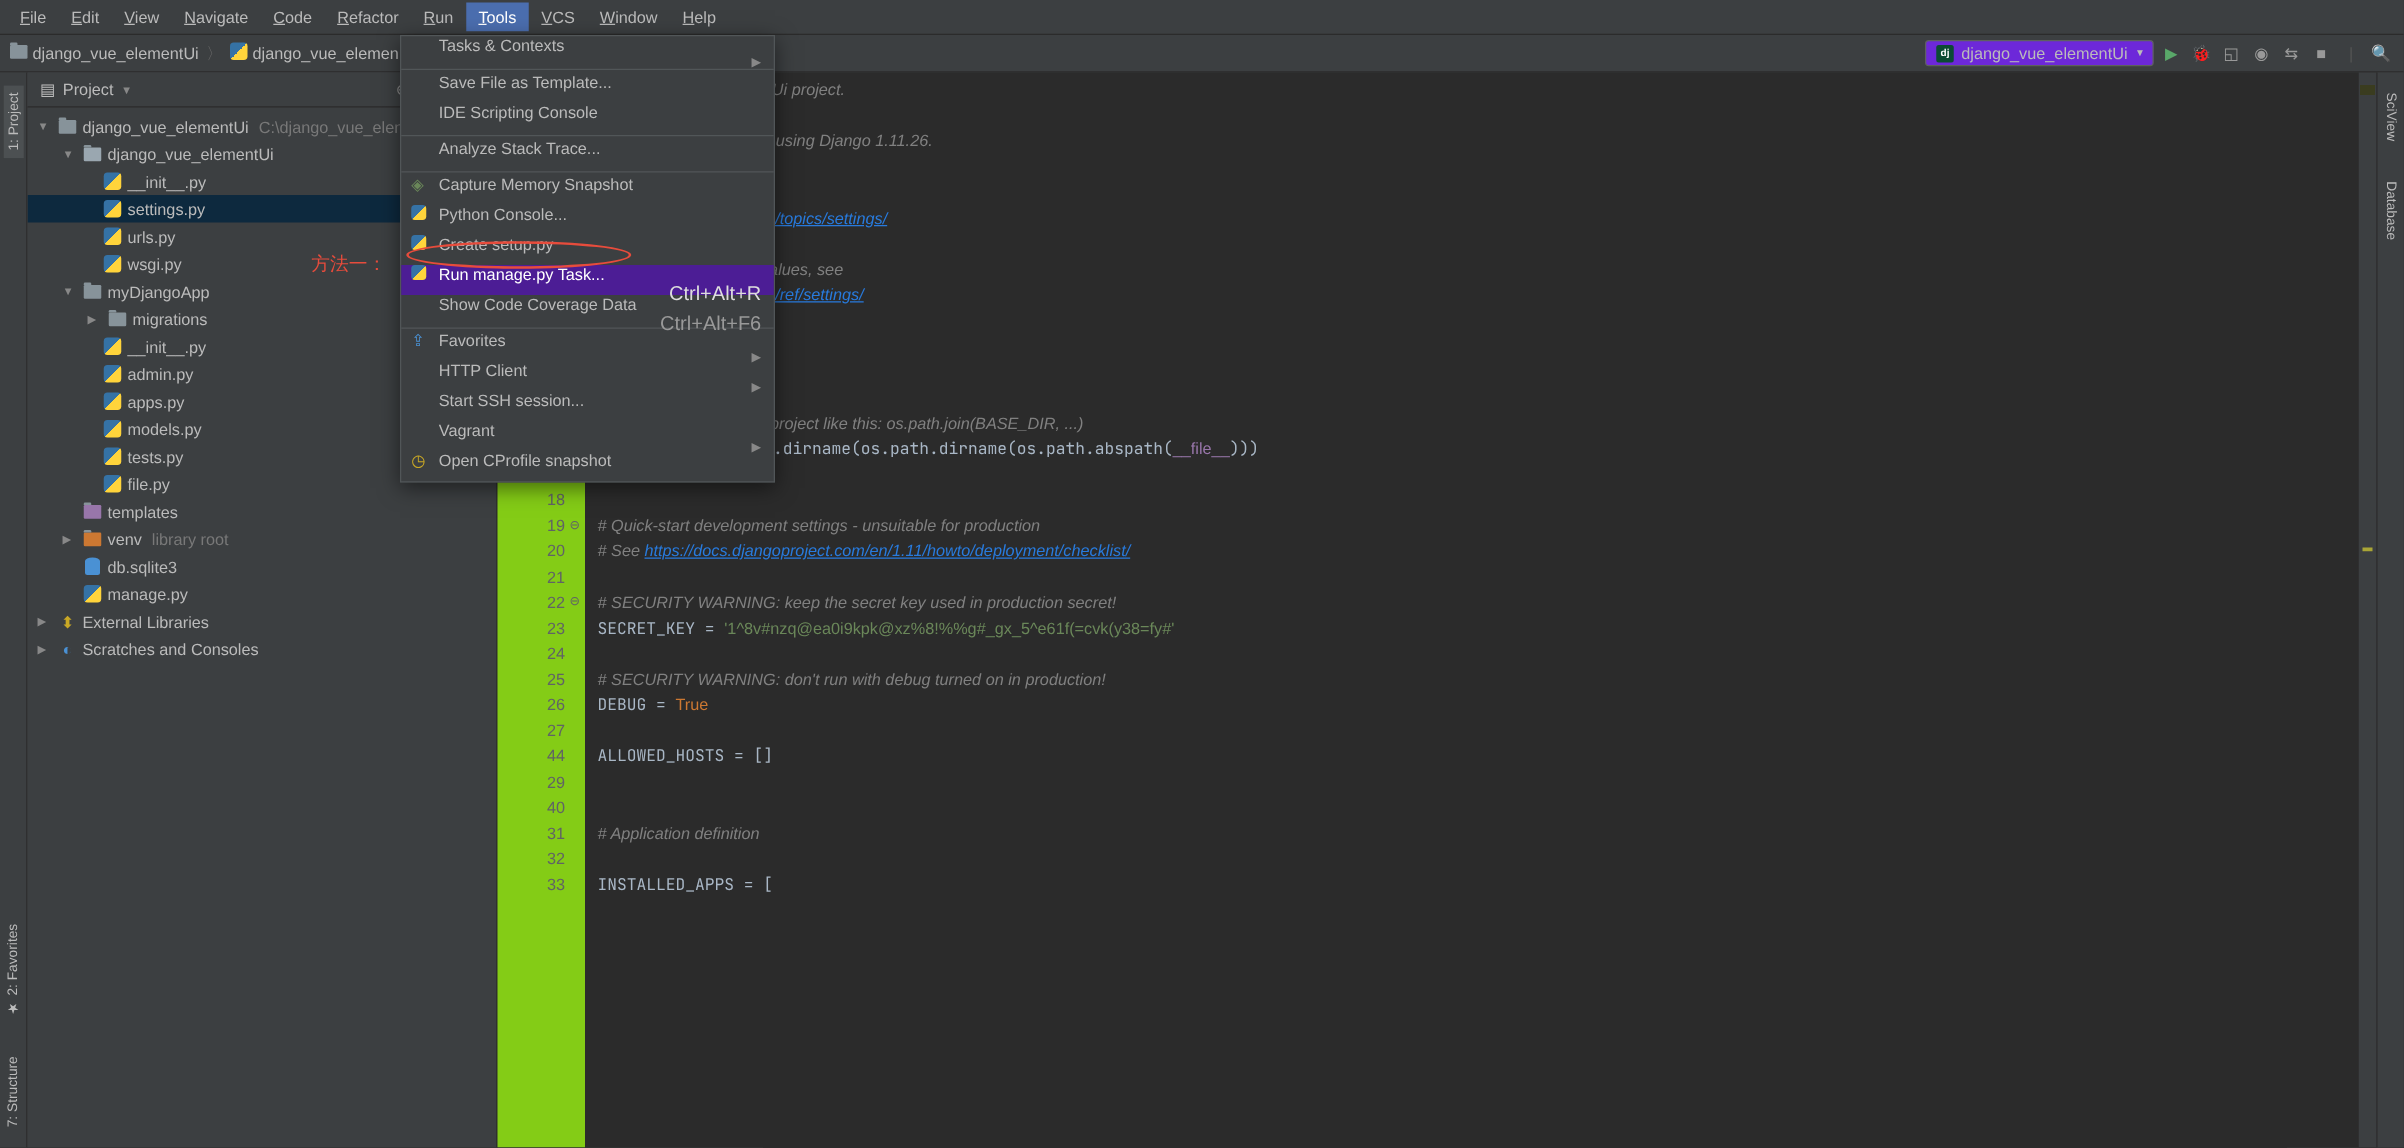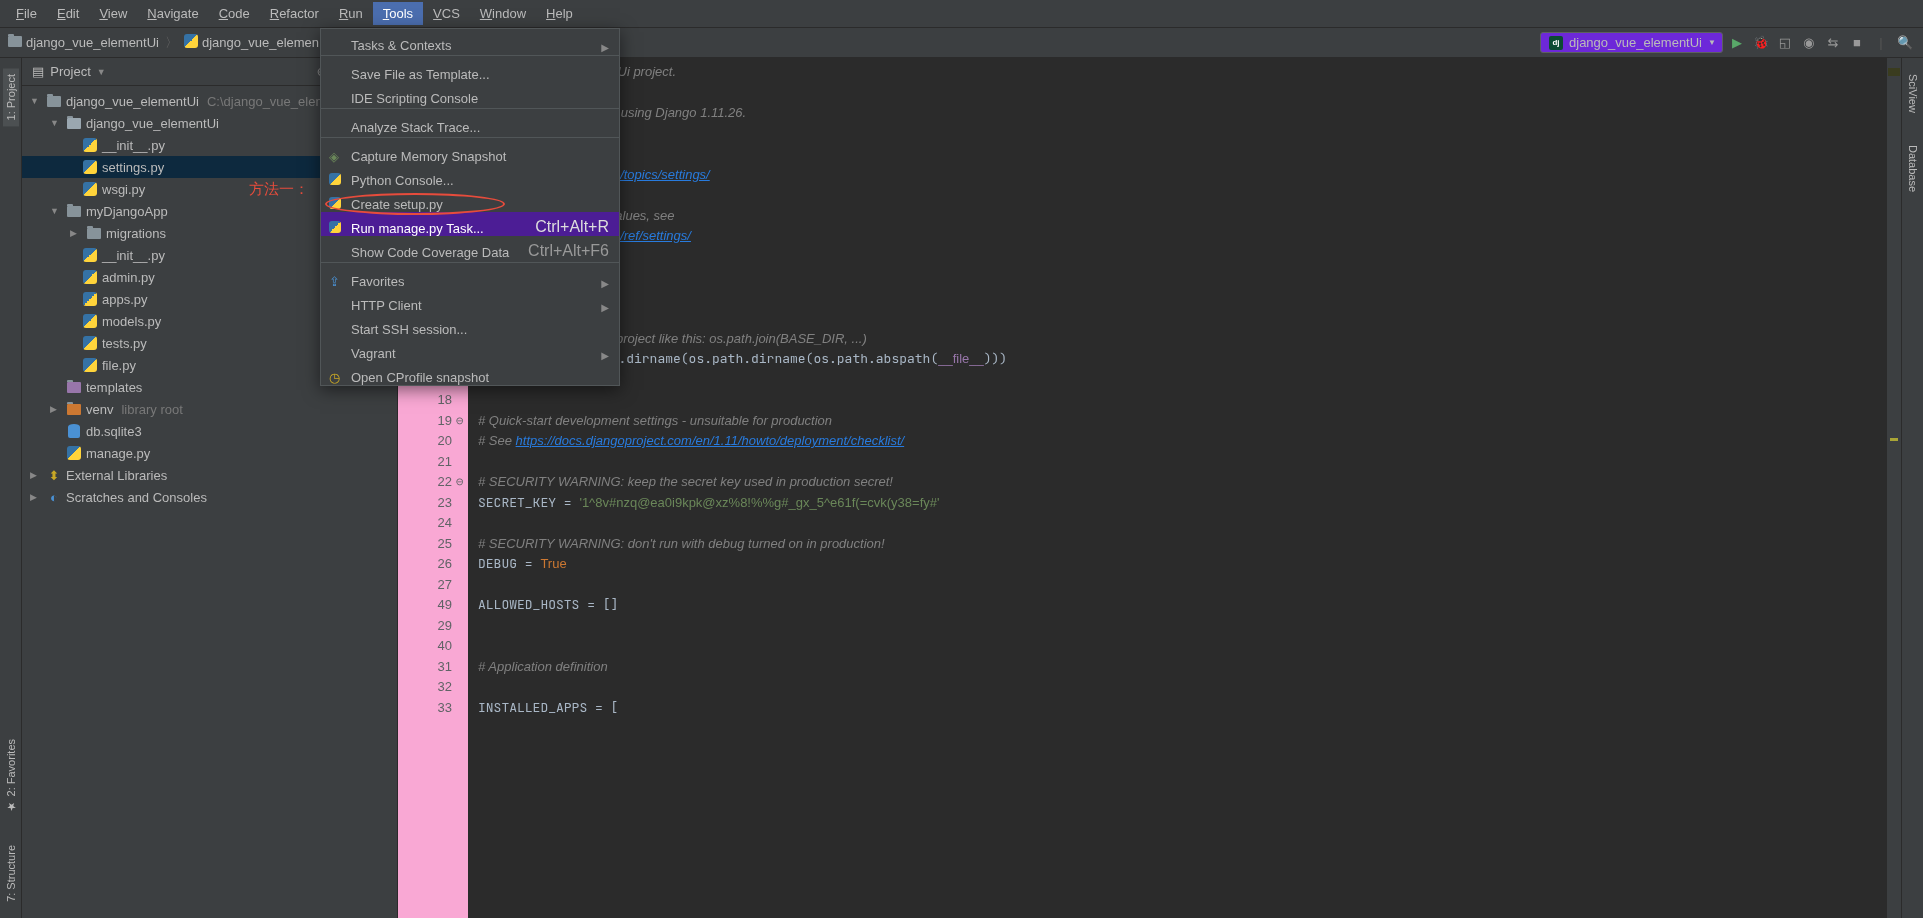--- a/index.html
+++ b/index.html
@@ -35,34 +35,34 @@
 
 .tree { flex: 1; overflow: auto; padding: 4px 0; font-size: 13px; }
 .tree-row { display: flex; align-items: center; height: 22px; padding-left: var(--indent, 20px); cursor: pointer; gap: 4px; white-space: nowrap; position: relative; }
 .tree-row.selected { background: #0d293e; }
 .tree-row .arrow { width: 12px; color: #888; font-size: 9px; }
 .tree-row .icon { width: 16px; height: 16px; display: inline-flex; align-items: center; justify-content: center; }
 .tree-row .hint { color: #787878; margin-left: 4px; }
 .annotation { position: absolute; right: 88px; color: #e74c3c; font-family: "SimSun", serif; font-size: 15px; }
 
 .editor { flex: 1; background: #2b2b2b; display: flex; position: relative; }
-.gutter { width: 70px; background: #f9a8d4; color: #606366; font-family: "JetBrains Mono", Consolas, monospace; font-size: 13px; text-align: right; padding: 4px 16px 0 0; line-height: 20.5px; user-select: none; }
+.gutter { width: 70px; background: #84cc16; color: #606366; font-family: "JetBrains Mono", Consolas, monospace; font-size: 13px; text-align: right; padding: 4px 16px 0 0; line-height: 20.5px; user-select: none; }
 .gutter .ln { height: 20.5px; position: relative; }
 .gutter .fold { position: absolute; right: -12px; color: #606366; font-size: 10px; }
 .code { flex: 1; font-family: "JetBrains Mono", Consolas, monospace; font-size: 13px; line-height: 20.5px; padding: 4px 0 0 10px; color: #a9b7c6; white-space: pre; }
 .code .comment { color: #808080; font-style: italic; }
 .code .link { color: #287bde; text-decoration: underline; font-style: italic; }
 .code .string { color: #6a8759; }
 .code .keyword { color: #cc7832; }
 .code .const { color: #9876aa; }
 .scrollmap { width: 14px; background: #3c3f41; position: relative; }
 .scrollmap .mark { position: absolute; width: 8px; height: 3px; left: 3px; background: #a9a536; }
 
 .dropdown { position: absolute; top: 28px; left: 320px; width: 300px; background: #3c3f41; border: 1px solid #515658; box-shadow: 0 4px 16px rgba(0,0,0,0.5); z-index: 100; }
-.dropdown .item { height: 24px; display: flex; align-items: flex-end; padding: 0 10px 0 30px; position: relative; color: #bbb; cursor: pointer; }
+.dropdown .item { height: 24px; display: flex; align-items: flex-start; padding: 0 10px 0 30px; position: relative; color: #bbb; cursor: pointer; flex-direction: column; }
 .dropdown .item.highlighted { background: #4c1d95; color: #fff; }
 .dropdown .item .i-icon { position: absolute; left: 8px; width: 16px; }
 .dropdown .item .shortcut { margin-left: auto; color: #999; font-size: 16px; }
 .dropdown .item.highlighted .shortcut { color: #ddd; }
 .dropdown .item .sub { margin-left: auto; color: #888; font-size: 10px; }
 .dropdown .sep { height: 1px; background: #515658; margin: 2px 0; }
 .red-circle { position: absolute; border: 2px solid #e74c3c; border-radius: 50%; width: 180px; height: 22px; top: 193px; left: 325px; z-index: 200; pointer-events: none; }
 .dir-icon { width: 14px; height: 11px; background: #87939a; border-radius: 1px; position: relative; display: inline-block; }
 .dir-icon::before { content: ""; position: absolute; top: -2px; left: 0; width: 6px; height: 2px; background: #87939a; border-radius: 1px 1px 0 0; }
 .py-icon { width: 14px; height: 14px; background: linear-gradient(135deg, #3572a5 50%, #ffd43b 50%); border-radius: 3px; display: inline-block; }
@@ -166,20 +166,26 @@
       <div class="tree-row selected" style="--indent:60px">
           <span class="icon">
             <span class="py-icon"></span>
           </span>
           <span>settings.py</span>
         </div>
       <div class="tree-row" style="--indent:60px">
           <span class="icon">
             <span class="py-icon"></span>
           </span>
+          <span>urls.py</span>
+        </div>
+      <div class="tree-row" style="--indent:60px">
+          <span class="icon">
+            <span class="py-icon"></span>
+          </span>
           <span>wsgi.py</span>
           <span class="annotation">方法一：</span>
         </div>
       <div class="tree-row" style="--indent:28px">
           <span class="arrow">▼</span>
           <span class="icon">
             <span class="dir-icon"></span>
           </span>
           <span>myDjangoApp</span>
         </div>
@@ -286,21 +292,21 @@
         <div class="ln">18</div>
         <div class="ln">19<span class="fold">⊖</span></div>
         <div class="ln">20</div>
         <div class="ln">21</div>
         <div class="ln">22<span class="fold">⊖</span></div>
         <div class="ln">23</div>
         <div class="ln">24</div>
         <div class="ln">25</div>
         <div class="ln">26</div>
         <div class="ln">27</div>
-        <div class="ln">49</div>
+        <div class="ln">44</div>
         <div class="ln">29</div>
         <div class="ln">40</div>
         <div class="ln">31</div>
         <div class="ln">32</div>
         <div class="ln">33</div>
       </div>
     <div class="code" id="codebody"><span class="comment">for django_vue_elementUi project.</span>
 
 <span class="comment">ango-admin startproject' using Django 1.11.26.</span>
 

